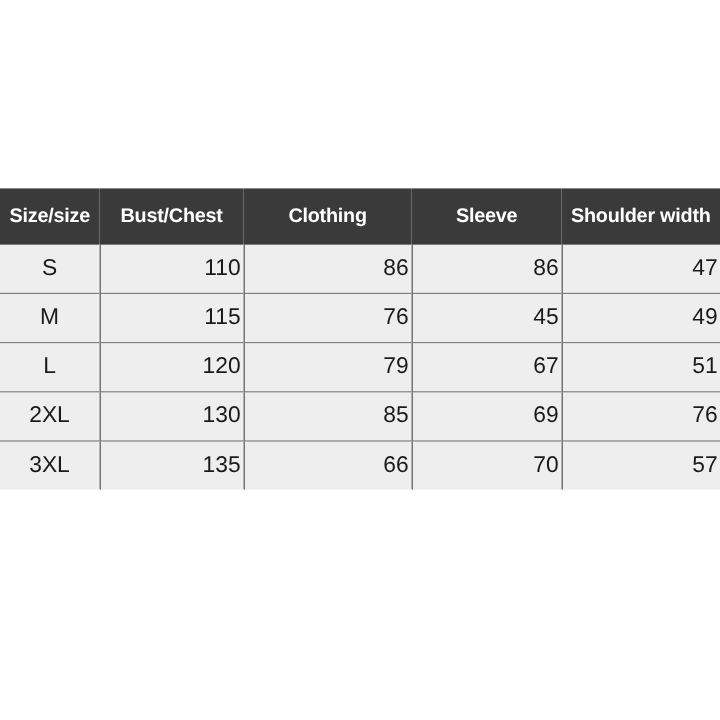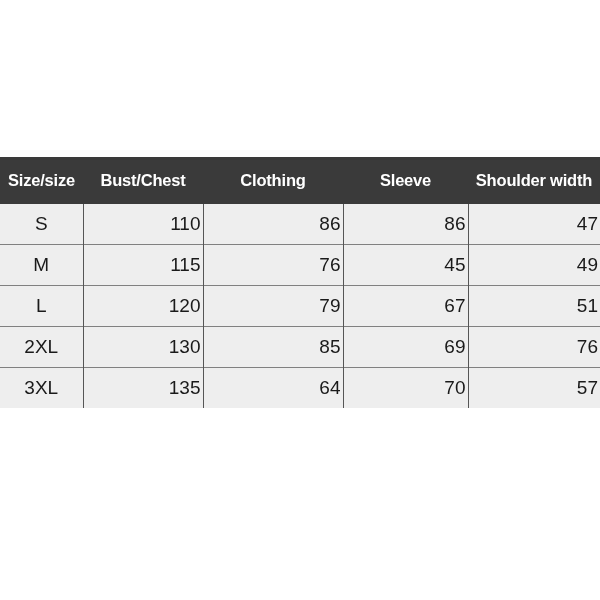--- a/index.html
+++ b/index.html
@@ -137,21 +137,21 @@
           <td class="size-label">2XL</td>
           <td class="divider-left">130</td>
           <td class="divider-left">85</td>
           <td class="divider-left">69</td>
           <td class="divider-left">76</td>
         </tr>
 
         <tr class="data-row">
           <td class="size-label">3XL</td>
           <td class="divider-left">135</td>
-          <td class="divider-left">64</td>
+          <td class="divider-left">66</td>
           <td class="divider-left">70</td>
           <td class="divider-left">57</td>
         </tr>
 
       </tbody>
     </table>
   </div>
 
 </div>
 

